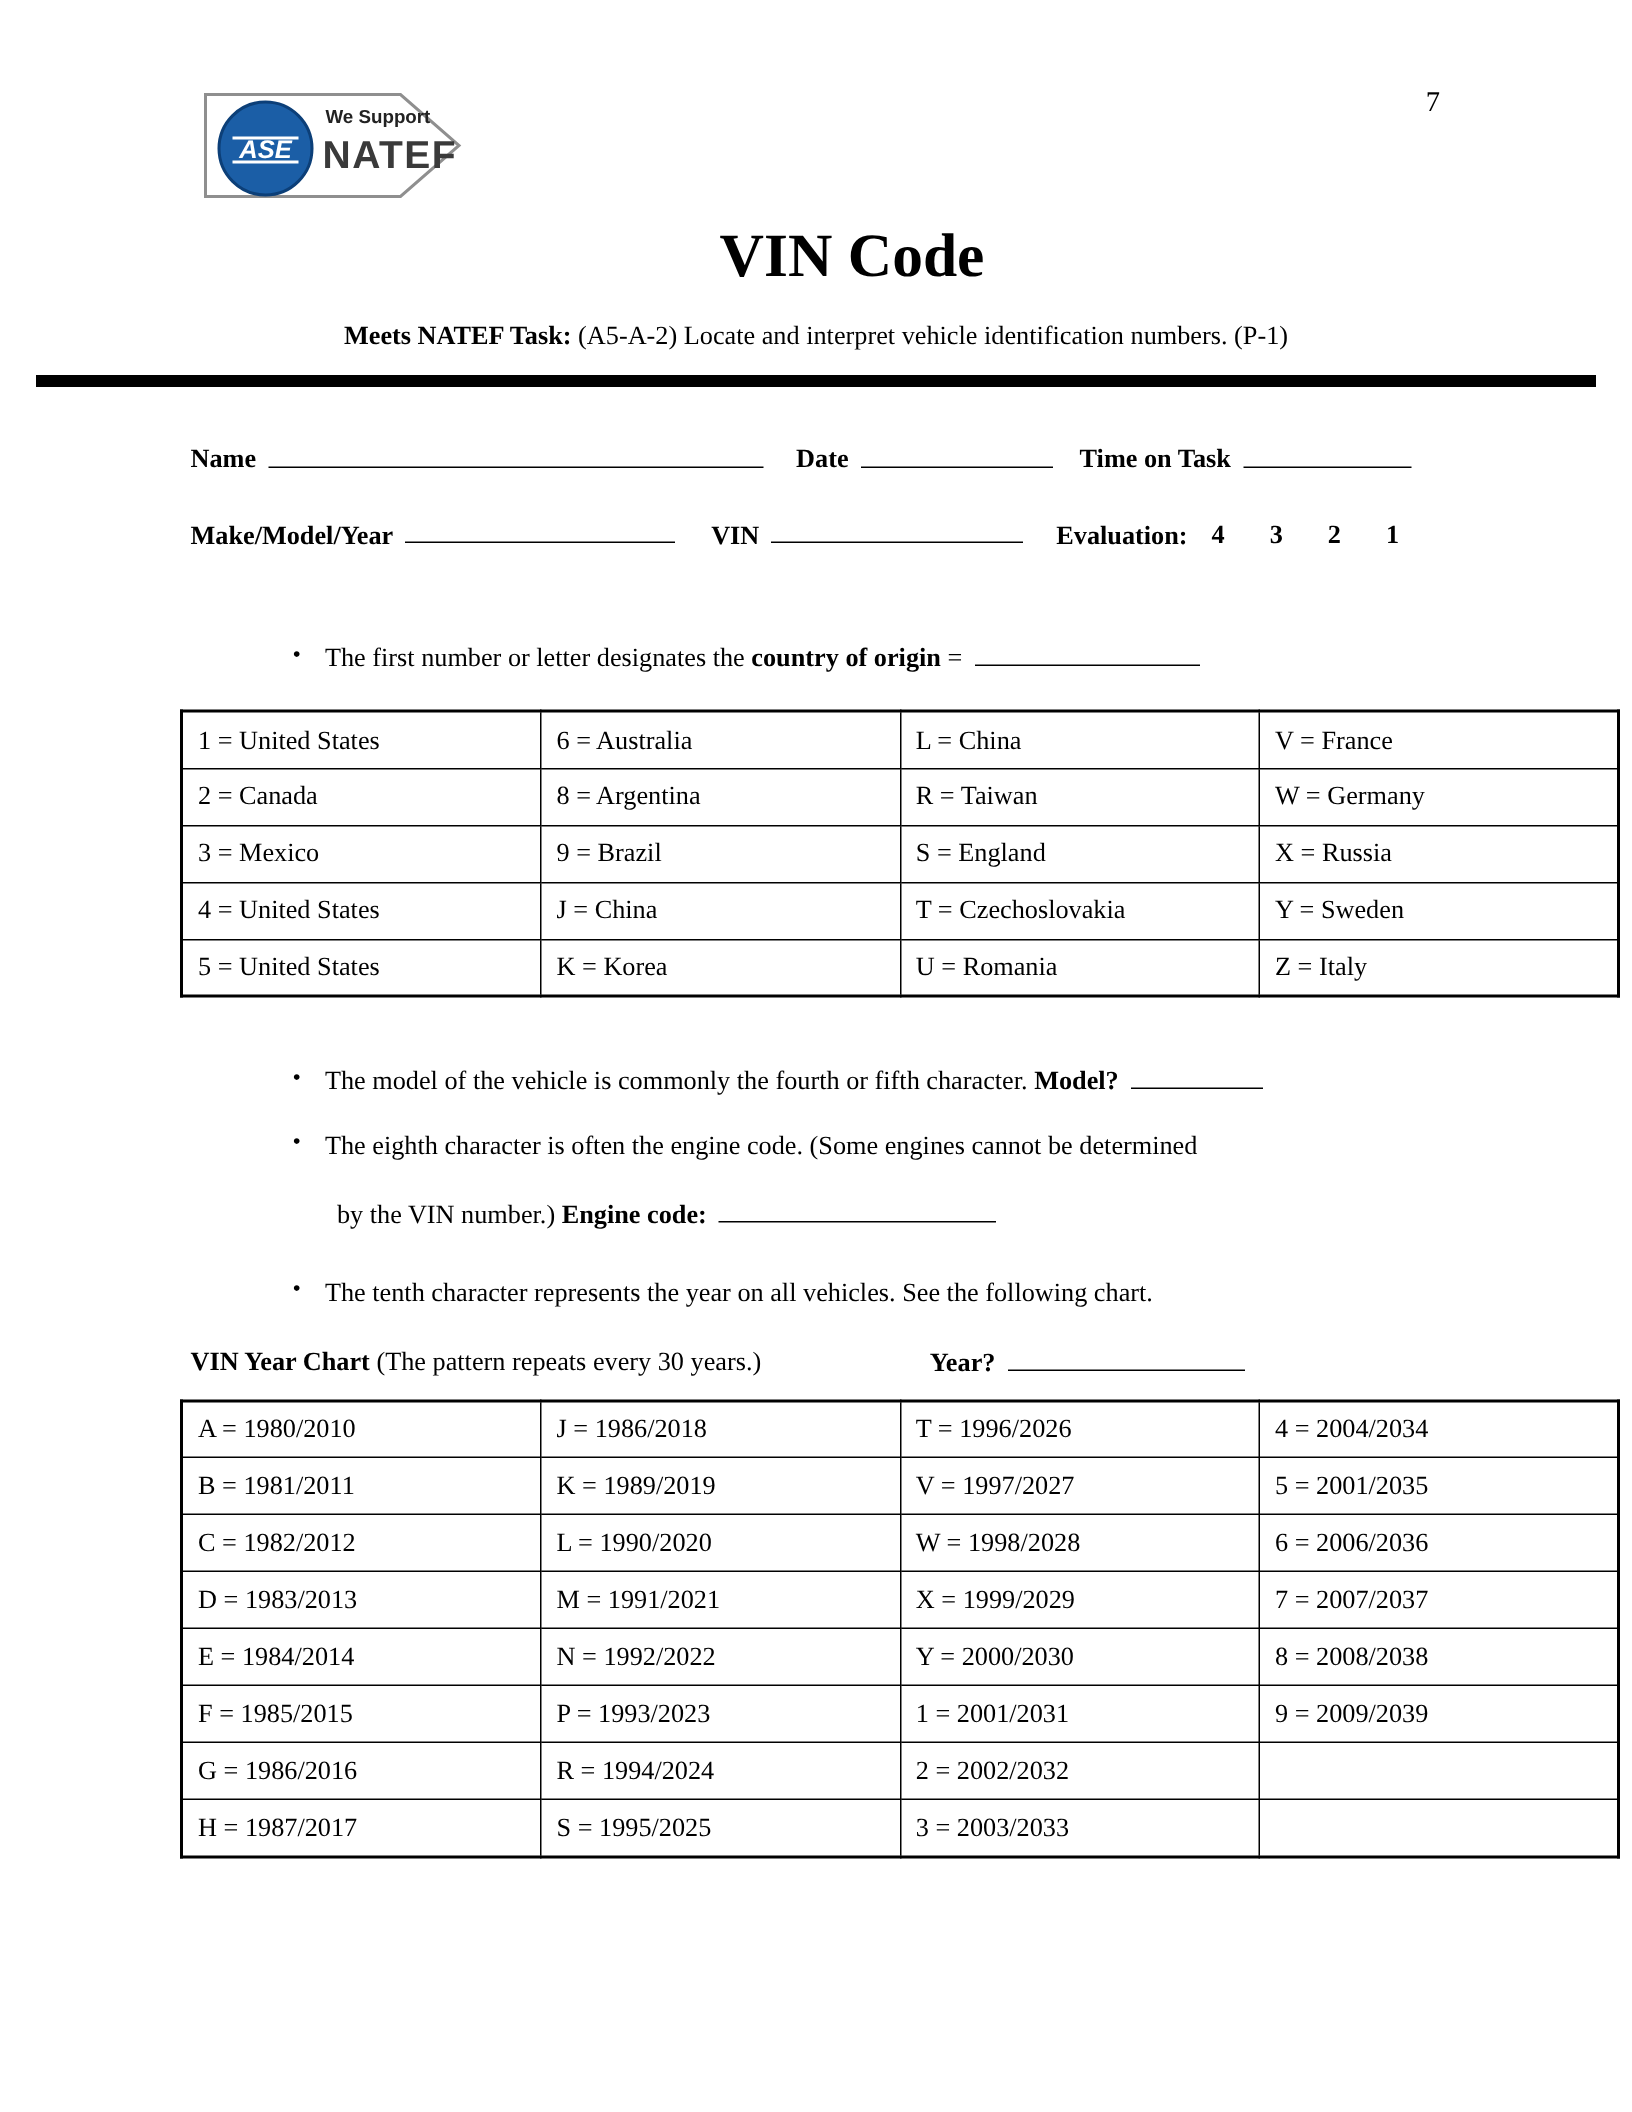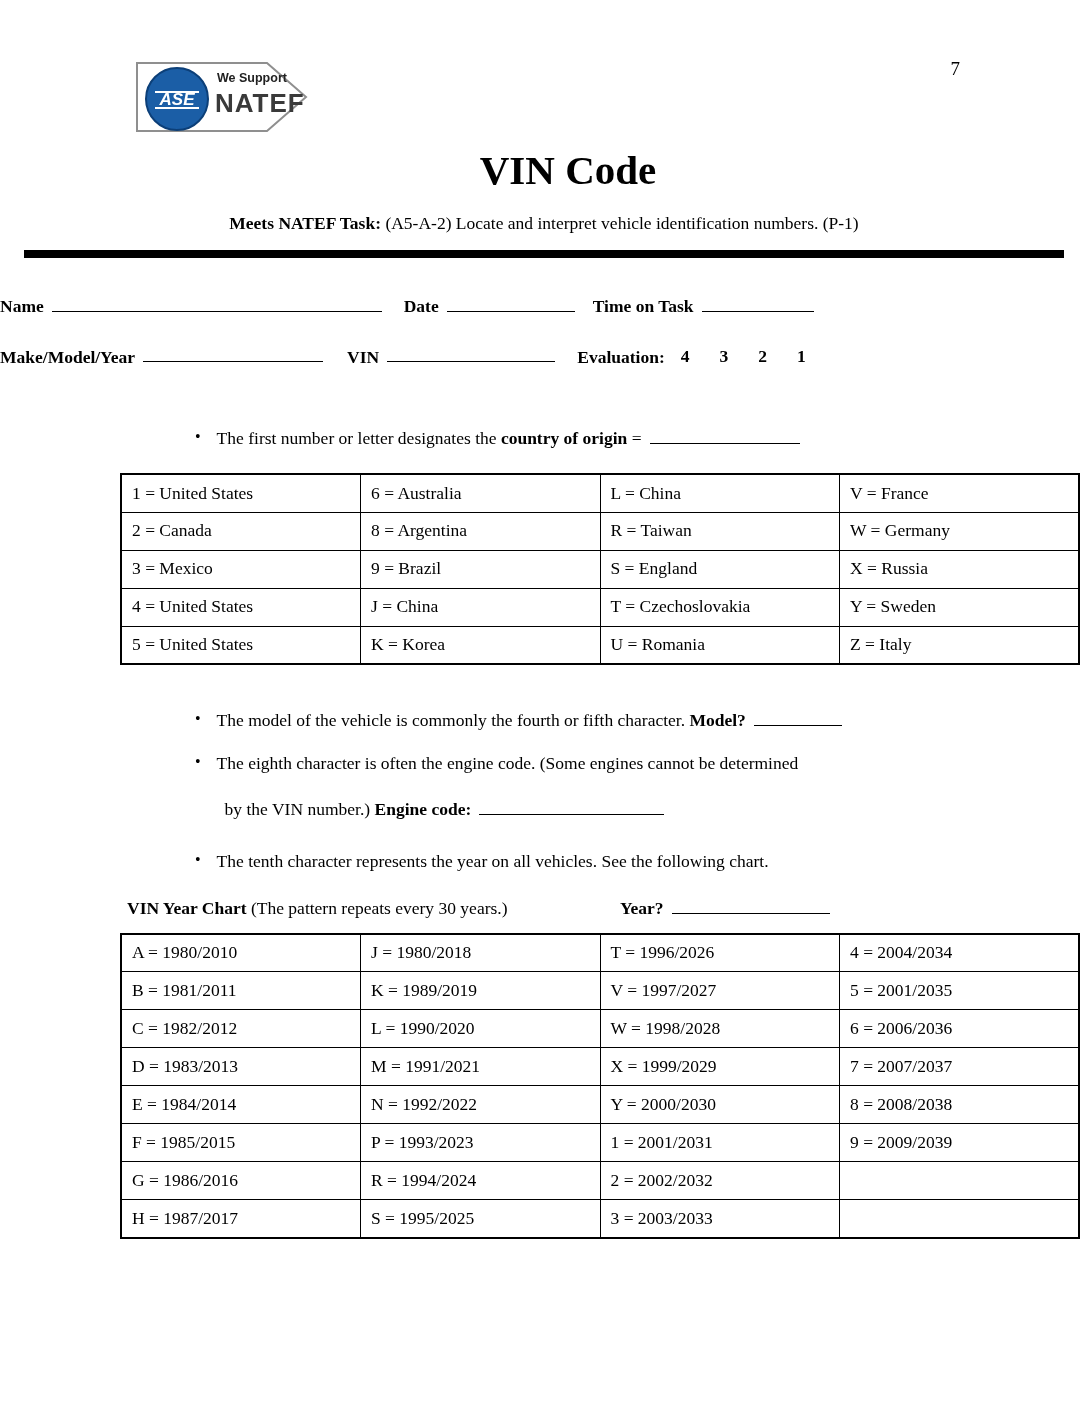--- a/index.html
+++ b/index.html
@@ -47,21 +47,21 @@
   }
   .task-line .bold { font-weight: bold; }
 
   .thick-rule {
     margin: 16px 24px 0 24px;
     height: 8px;
     background: #000000;
   }
 
   
-  .form-area { margin-right: 100px; }
+  .form-area { margin-left: 127px; margin-right: 100px; }
   .form-row { margin-top: 36px; white-space: nowrap; }
   .form-row.second { margin-top: 28px; }
   .flabel { font-weight: bold; }
   .blank {
     display: inline-block;
     height: 1em;
     border-bottom: 1.6px solid #000;
     vertical-align: baseline;
     margin-left: 8px;
   }
@@ -224,21 +224,21 @@
   <div class="year-heading">
     <span class="bold">VIN Year Chart</span>
     <span>(The pattern repeats every 30 years.)</span>
     <span class="bold year-label">Year?</span><span class="blank b-year"></span>
   </div>
 
   <table class="grid t-year">
     <tbody>
       <tr>
         <td>A = 1980/2010</td>
-        <td>J = 1980/2018</td>
+        <td>J = 1986/2018</td>
         <td>T = 1996/2026</td>
         <td>4 = 2004/2034</td>
       </tr>
       <tr>
         <td>B = 1981/2011</td>
         <td>K = 1989/2019</td>
         <td>V = 1997/2027</td>
         <td>5 = 2001/2035</td>
       </tr>
       <tr>

